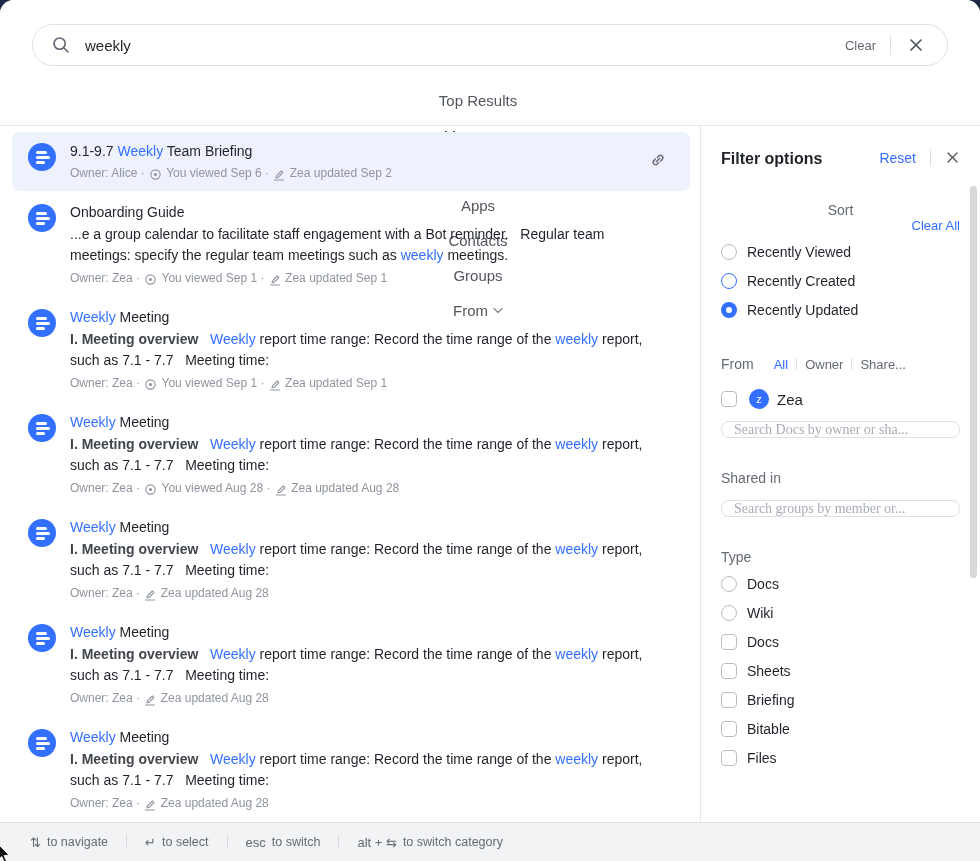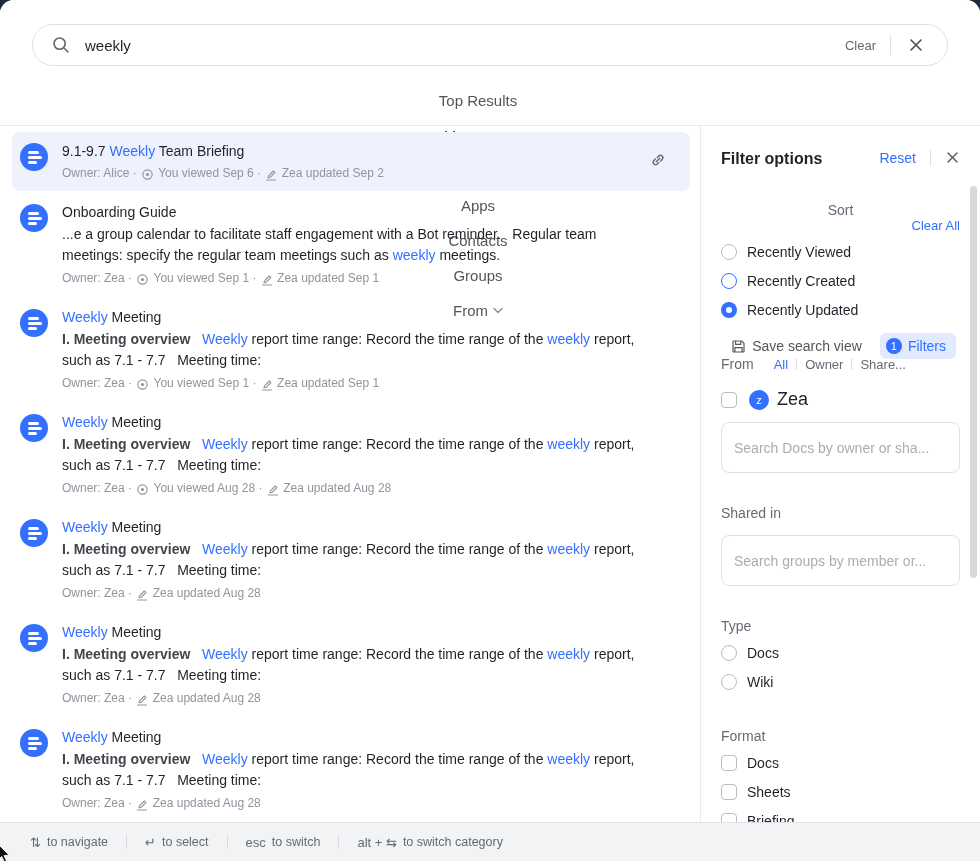--- a/index.html
+++ b/index.html
@@ -32,21 +32,21 @@
                display:flex; align-items:center; gap:6px; cursor:pointer; }
   .filters-pill { border:none; background:#e1eaff; border-radius:6px; padding:5px 10px 5px 6px;
                   display:flex; align-items:center; gap:6px; cursor:pointer; font-family:inherit; }
   .filters-pill .badge { width:16px; height:16px; border-radius:50%; background:#3370ff; color:#fff;
                   font-size:11px; display:flex; align-items:center; justify-content:center; }
   .filters-pill .lbl { color:#3370ff; font-size:14px; }
 
   
   .main { flex:1 1 auto; display:flex; min-height:0; }
   .results-col { width:700px; padding:6px 0 0 12px; overflow:hidden; }
-  .result-row { position:relative; display:flex; padding:9px 12px 9px 4px; border-radius:8px;
+  .result-row { position:relative; display:flex; padding:9px 12px 9px 12px; border-radius:8px;
                 margin-bottom:2px; width:678px; }
   .result-row.selected { background:#eef2fc; }
   .doc-avatar { flex:0 0 28px; width:28px; height:28px; border-radius:50%; background:#3370ff;
                 margin:2px 14px 0 4px; display:flex; flex-direction:column; justify-content:center;
                 align-items:center; gap:2px; }
   .doc-avatar .bar { display:block; height:3px; border-radius:2px; background:#fff; }
   .doc-avatar .b1 { width:11px; align-self:flex-start; margin-left:8px; }
   .doc-avatar .b2 { width:14px; align-self:flex-start; margin-left:8px; }
   .doc-avatar .b3 { width:9px;  align-self:flex-start; margin-left:8px; }
   .result-body { max-width:584px; }
@@ -83,23 +83,23 @@
   .cbox { width:16px; height:16px; border-radius:4px; border:1.5px solid #b8bcc2; flex:0 0 16px; background:#fff; }
   .from-row { display:flex; align-items:center; margin-top:36px; }
   .from-links { display:flex; align-items:center; margin-left:12px; }
   .from-link { border:none; background:none; font-family:inherit; font-size:13px; color:#646a73;
                cursor:pointer; padding:0 8px; }
   .from-link.active { color:#3370ff; }
   .fsep { width:1px; height:12px; background:#dee0e3; }
   .zea-row { display:flex; align-items:center; margin-top:17px; }
   .avatar { width:20px; height:20px; border-radius:50%; background:#3370ff; color:#fff; font-size:11px;
             display:flex; align-items:center; justify-content:center; margin:0 8px 0 12px; }
-  .zea-name { font-size:18px; color:#1f2329; }
-  .fp-input { width:100%; height:51px; border:1px solid #dee0e3; border-radius:8px; margin-top:12px;
-              padding:0 12px; font-size:14px; font-family:Liberation Sans, sans-serif; color:#1f2329; outline:none; }
+  .zea-name { font-size:15px; color:#1f2329; }
+  .fp-input { width:100%; height:17px; border:1px solid #dee0e3; border-radius:8px; margin-top:12px;
+              padding:0 12px; font-size:14px; font-family:Liberation Serif, serif; color:#1f2329; outline:none; }
   .fp-input::placeholder { color:#a8adb5; }
   .mt32 { margin-top:32px; } .mt36 { margin-top:36px; } .mt34 { margin-top:34px; } .mt14 { margin-top:14px; }
   .scroll-thumb { position:absolute; right:3px; top:60px; width:7px; height:392px;
                   background:#d8d8d8; border-radius:4px; }
 
   
   .ftr { flex:0 0 39px; background:#f2f3f5; border-top:1px solid #e0e2e5; display:flex;
          align-items:center; padding-left:30px; position:relative; }
   .hint { display:flex; align-items:center; gap:6px; font-size:12.5px; color:#646a73; }
   .hint .key { font-size:13px; }
@@ -149,36 +149,20 @@
           <span>Groups</span>
         </button>
       <button class="tab">
         <span>From</span>
         <span style="display:flex">
           <svg width="10" height="7" viewBox="0 0 10 7" fill="none">
               <path d="M1 1.4l4 4 4-4" stroke="#8a9097" stroke-width="1.4" stroke-linecap="round"></path>
             </svg>
         </span>
       </button>
-      <div class="hdr-actions">
-        <button class="save-view">
-          <span style="display:flex">
-            <svg width="15" height="15" viewBox="0 0 15 15" fill="none" stroke="#51565d" stroke-width="1.2">
-                <path d="M2 2.7a.7.7 0 01.7-.7h8l2.3 2.3v8a.7.7 0 01-.7.7H2.7a.7.7 0 01-.7-.7V2.7z"></path>
-                <path d="M4.6 2.2v3.2h5.2V2.2"></path>
-                <path d="M3.9 13v-4.4h7.2V13"></path>
-              </svg>
-          </span>
-          <span>Save search view</span>
-        </button>
-        <button class="filters-pill">
-          <span class="badge">1</span>
-          <span class="lbl">Filters</span>
-        </button>
-      </div>
     </div>
   </div>
 
   <div class="main">
 
     <div class="results-col">
         <div class="result-row selected">
     <div class="doc-avatar">
       <span class="bar b1"></span>
             <span class="bar b2"></span>
@@ -362,21 +346,20 @@
       <div class="sec-label mt32">Type</div>
       <div class="opt-row">
         <span class="radio"></span>
         <span class="olabel">Docs</span>
       </div>
       <div class="opt-row">
         <span class="radio"></span>
         <span class="olabel">Wiki</span>
       </div>
 
-      <div class="sec-label mt36">Format</div>
       <div class="opt-row">
         <span class="cbox"></span>
         <span class="olabel">Docs</span>
       </div>
       <div class="opt-row">
         <span class="cbox"></span>
         <span class="olabel">Sheets</span>
       </div>
       <div class="opt-row">
         <span class="cbox"></span>

